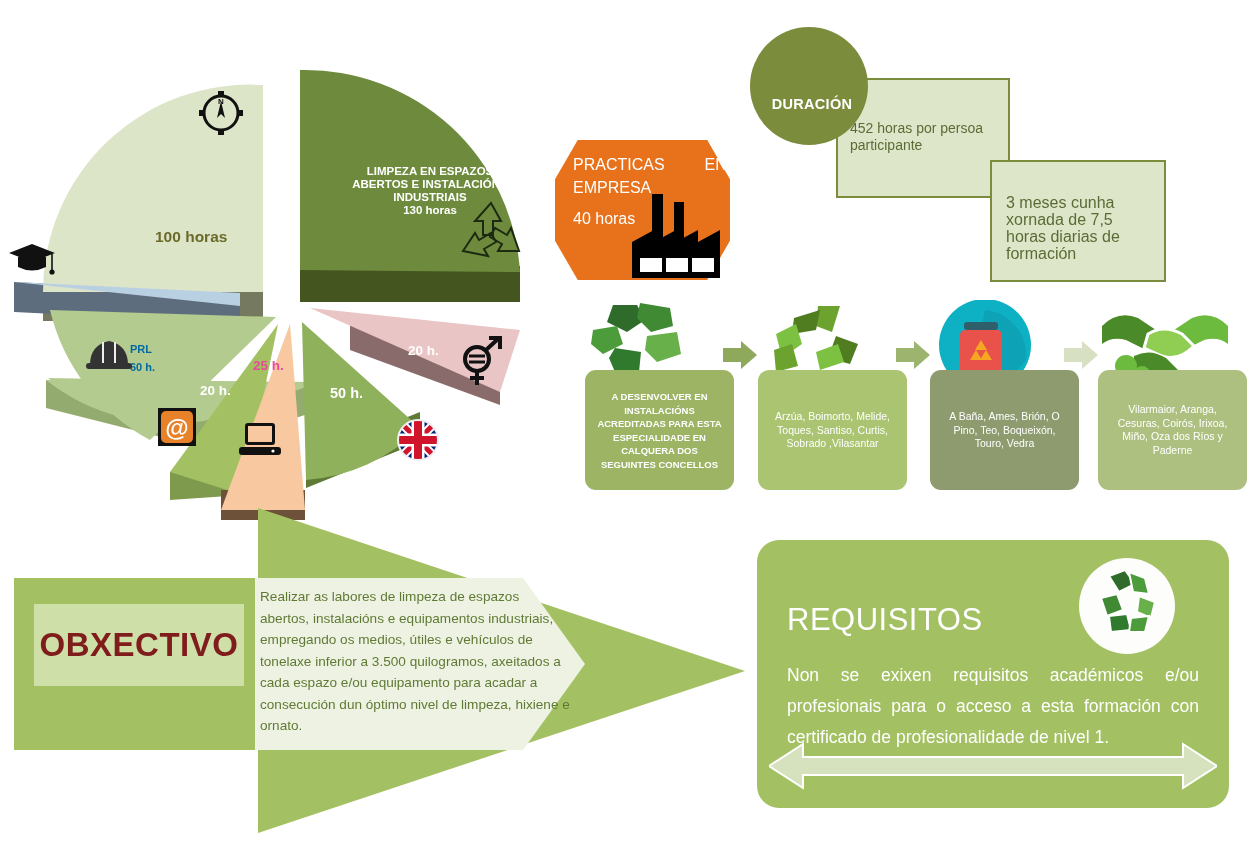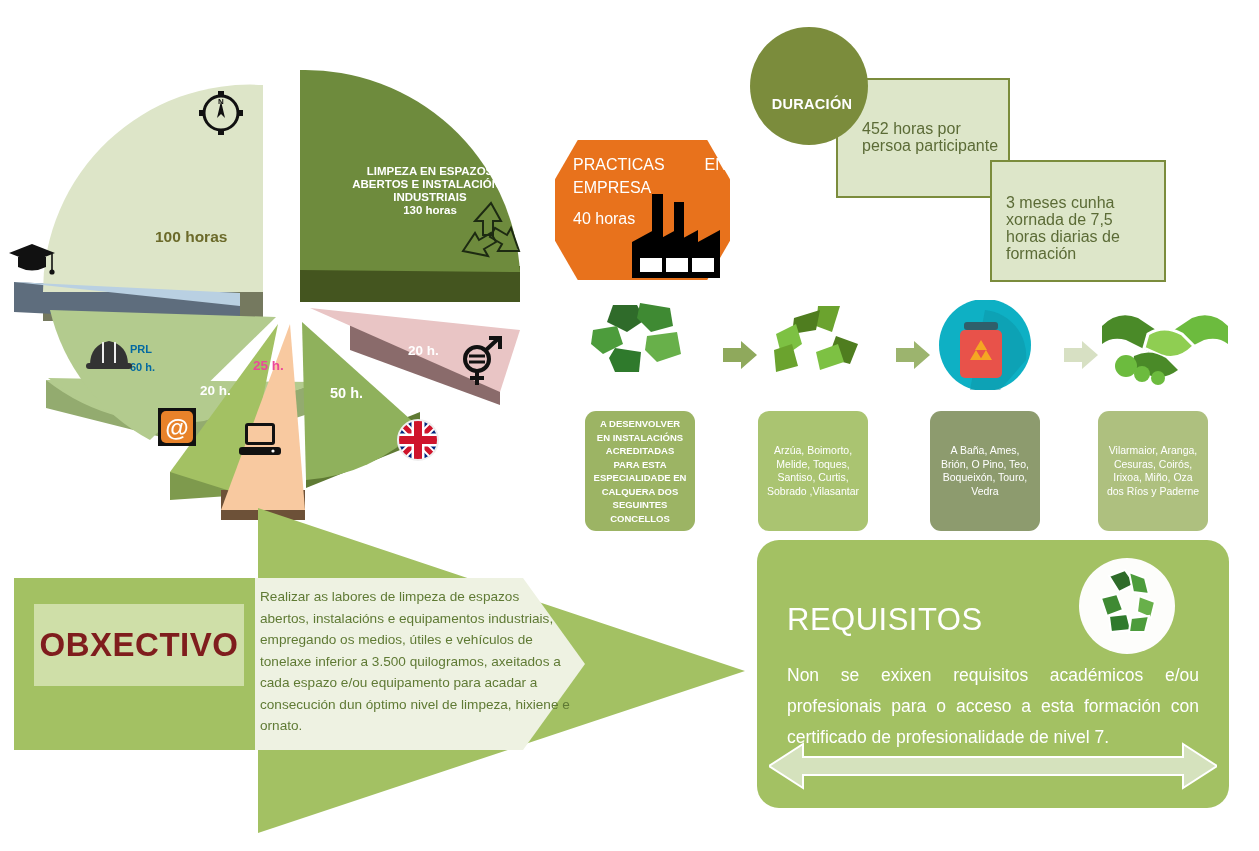--- a/index.html
+++ b/index.html
@@ -29,27 +29,27 @@
       clip-path:polygon(13% 0%,87% 0%,100% 28%,100% 72%,87% 100%,13% 100%,0% 72%,0% 28%);}
   #practicas-title{position:absolute;left:18px;top:13px;width:150px;color:#fff;font-size:16px;line-height:23px;font-weight:400;}
   #practicas-title .w2{margin-left:40px;}
   #practicas-hours{position:absolute;left:18px;top:70px;color:#fff;font-size:16px;}
 
   
   #duracion-circle{left:750px;top:27px;width:118px;height:118px;border-radius:50%;
       background:#7b8c3c;display:flex;align-items:center;justify-content:center;}
   #duracion-circle span{color:#fff;font-size:14.5px;font-weight:bold;letter-spacing:.3px;margin-top:35px;margin-left:6px;}
   #dur-box-1{left:836px;top:78px;width:170px;height:116px;background:#dde6c9;border:2px solid #7b8c3c;}
-  #dur-box-1 span{position:absolute;left:12px;top:40px;width:150px;color:#5b6b36;font-size:16px;line-height:17px;margin-left:12px;}
+  #dur-box-1 span{position:absolute;left:12px;top:40px;width:150px;color:#5b6b36;font-size:14px;line-height:17px;}
   #dur-box-2{left:990px;top:160px;width:172px;height:118px;background:#dde6c9;border:2px solid #7b8c3c;}
   #dur-box-2 span{position:absolute;left:14px;top:32px;width:148px;color:#5b6b36;font-size:16px;line-height:17px;}
 
   
   .proc-item{position:absolute;top:300px;width:135px;height:190px;}
-  .proc-card{position:absolute;left:0;top:70px;width:110px;height:120px;border-radius:11px;margin-top:41px;}
+  .proc-card{position:absolute;left:0;top:70px;width:149px;height:120px;border-radius:11px;}
   .proc-card span{position:absolute;left:8px;right:8px;top:50%;transform:translateY(-50%);
        text-align:center;color:#fff;line-height:13.5px;}
   .proc-gfx{position:absolute;left:0;top:0;width:135px;height:90px;}
   .proc-arrow{position:absolute;top:340px;width:34px;height:30px;}
 
   
   #obx-arrow{left:0px;top:490px;width:745px;height:361px;}
   #obx-band{position:absolute;left:14px;top:578px;width:505px;height:172px;background:#a3c163;}
   #obx-title-box{position:absolute;left:34px;top:604px;width:210px;height:82px;background:#cfdfa8;
       display:flex;align-items:center;justify-content:center;}
@@ -303,19 +303,19 @@
           <polygon points="30,18 46,12 56,26 40,34" fill="#2f6b2a"></polygon>
           <polygon points="50,14 66,20 70,36 54,34" fill="#4d9c3c"></polygon>
           <polygon points="22,40 38,36 44,52 28,58" fill="#3f8a33"></polygon>
           <polygon points="60,38 76,44 72,60 58,54" fill="#68b04a"></polygon>
           <polygon points="30,58 48,56 52,72 32,74" fill="#2f7a2c"></polygon>
           <polygon points="52,60 70,58 66,74 50,74" fill="#4d9c3c"></polygon>
         </g>
       </svg>
     </div>
     <div id="req-title">REQUISITOS</div>
-    <div id="req-text">Non se exixen requisitos académicos e/ou profesionais para o acceso a esta formación con certificado de profesionalidade de nivel 7.</div>
+    <div id="req-text">Non se exixen requisitos académicos e/ou profesionais para o acceso a esta formación con certificado de profesionalidade de nivel 1.</div>
     <svg id="req-dblarrow" viewBox="0 0 448 52">
       <polygon points="0,26 34,4 34,17 414,17 414,4 448,26 414,48 414,35 34,35 34,48" fill="#d5e2bd" stroke="#fff" stroke-width="2"></polygon>
     </svg>
   </div>
 
 </div>
 
 </body></html>

